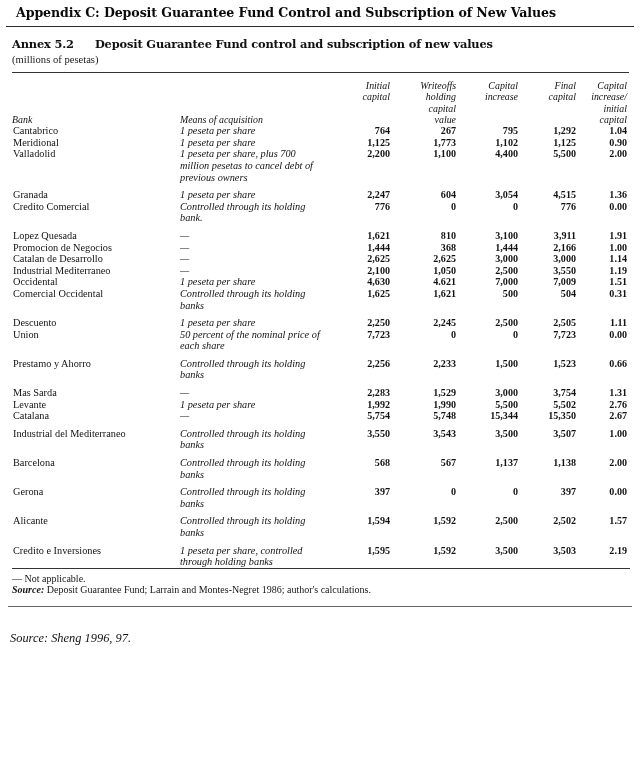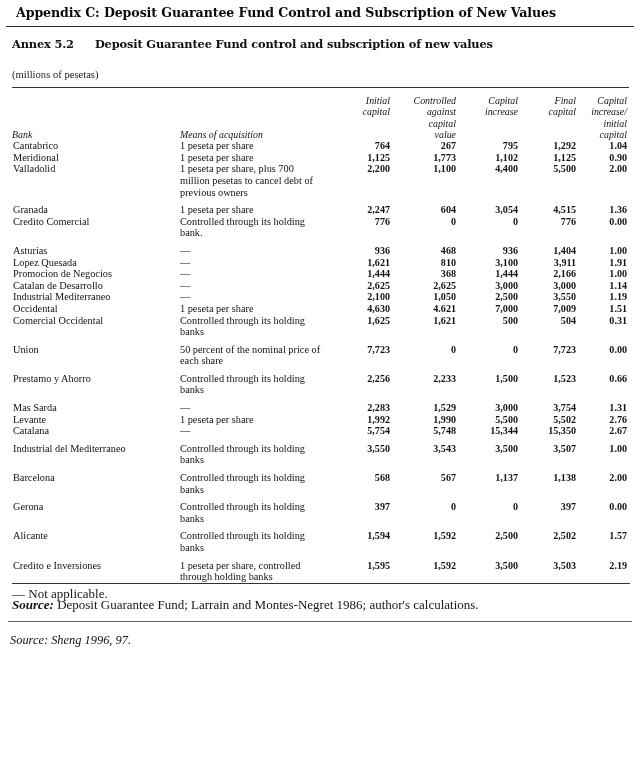--- a/index.html
+++ b/index.html
@@ -42,21 +42,21 @@
     font-weight: bold;
     font-size: 11.4px;
     color: #111;
     letter-spacing: -0.15px;
     white-space: nowrap;
   }
   #annex-title .num { margin-right: 21px; }
   #annex-units {
     font-family: "Liberation Serif", serif;
     font-size: 10.6px;
-    margin-top: 18px;
+    margin-top: 3px;
     color: #1a1a1a;
   }
 
   
   #annex-table-wrap {
     margin: 7px 10px 0 12px;
   }
   table.annex {
     border-collapse: collapse;
     width: 617px;
@@ -97,47 +97,47 @@
   
   tbody td {
     font-size: 10.3px;
     line-height: 11.6px;
     font-family: "Liberation Serif", serif;
     color: #121212;
     padding-top: 1.2px;
     padding-bottom: 1.2px;
   }
   tbody td.bank  { white-space: nowrap; padding-left: 1px; }
-  tbody td.means { padding-right: 6px; }
+  tbody td.means { padding-right: 6px; font-style: italic; }
   tbody td.num {
     text-align: right;
     font-weight: bold;
     padding-right: 2px;
     white-space: nowrap;
     font-size: 10.1px;
   }
   tbody tr.gap td { height: 6px; line-height: 6px; font-size: 1px; padding: 0; }
   .dash { font-size: 10.3px; letter-spacing: 0; }
 
   
   #annex-notes {
     margin: 4px 10px 1px 12px;
-    font-size: 13px;
+    font-size: 10px;
     line-height: 11.6px;
     color: #151515;
   }
   #annex-notes .src-label { font-style: italic; font-weight: bold; }
 
   
   #bottom-rule {
     border-top: 1.3px solid #666;
     margin: 10px 8px 0 8px;
   }
   #bottom-source {
-    margin: 11px 8px 0 10px;
+    margin: 24px 8px 0 10px;
     font-style: italic;
     font-size: 12.4px;
     color: #141414;
     font-family: "Liberation Serif", serif;
   }
 </style>
 </head>
 <body>
 
 <div id="appendix-heading">
@@ -168,21 +168,21 @@
         <td colspan="7"></td>
       </tr>
       <tr>
         <td class="bank">Bank</td>
         <td class="means">Means of acquisition</td>
         <td class="num">
           <span class="hdr-stack">Initial</span>
           <span class="hdr-stack">capital</span>
         </td>
         <td class="num">
-          <span class="hdr-stack">Controlled against</span>
+          <span class="hdr-stack">Writeoffs holding</span>
           <span class="hdr-stack">capital</span>
           <span class="hdr-stack">value</span>
         </td>
         <td class="num">
           <span class="hdr-stack">Capital</span>
           <span class="hdr-stack">increase</span>
         </td>
         <td class="num">
           <span class="hdr-stack">Final</span>
           <span class="hdr-stack">capital</span>
@@ -240,29 +240,20 @@
           <td class="num">776</td>
           <td class="num">0</td>
           <td class="num">0</td>
           <td class="num">776</td>
           <td class="num">0.00</td>
         </tr>
         <tr class="gap">
           <td colspan="7"></td>
         </tr>
         <tr>
-          <td class="bank">Asturias</td>
-          <td class="means dash">—</td>
-          <td class="num">936</td>
-          <td class="num">468</td>
-          <td class="num">936</td>
-          <td class="num">1,404</td>
-          <td class="num">1.00</td>
-        </tr>
-        <tr>
           <td class="bank">Lopez Quesada</td>
           <td class="means dash">—</td>
           <td class="num">1,621</td>
           <td class="num">810</td>
           <td class="num">3,100</td>
           <td class="num">3,911</td>
           <td class="num">1.91</td>
         </tr>
         <tr>
           <td class="bank">Promocion de Negocios</td>
@@ -304,20 +295,29 @@
           <td class="bank">Comercial Occidental</td>
           <td class="means">Controlled through its holding banks</td>
           <td class="num">1,625</td>
           <td class="num">1,621</td>
           <td class="num">500</td>
           <td class="num">504</td>
           <td class="num">0.31</td>
         </tr>
         <tr class="gap">
           <td colspan="7"></td>
+        </tr>
+        <tr>
+          <td class="bank">Descuento</td>
+          <td class="means">1 peseta per share</td>
+          <td class="num">2,250</td>
+          <td class="num">2,245</td>
+          <td class="num">2,500</td>
+          <td class="num">2,505</td>
+          <td class="num">1.11</td>
         </tr>
         <tr>
           <td class="bank">Union</td>
           <td class="means">50 percent of the nominal price of each share</td>
           <td class="num">7,723</td>
           <td class="num">0</td>
           <td class="num">0</td>
           <td class="num">7,723</td>
           <td class="num">0.00</td>
         </tr>

